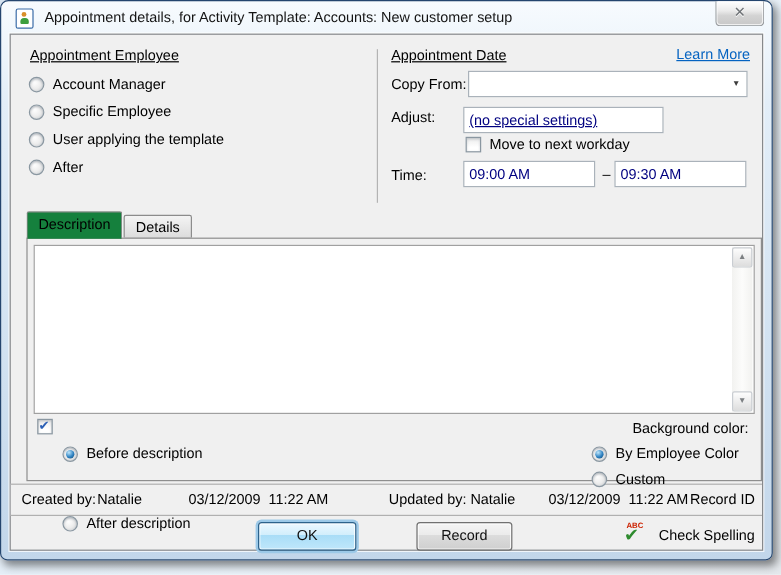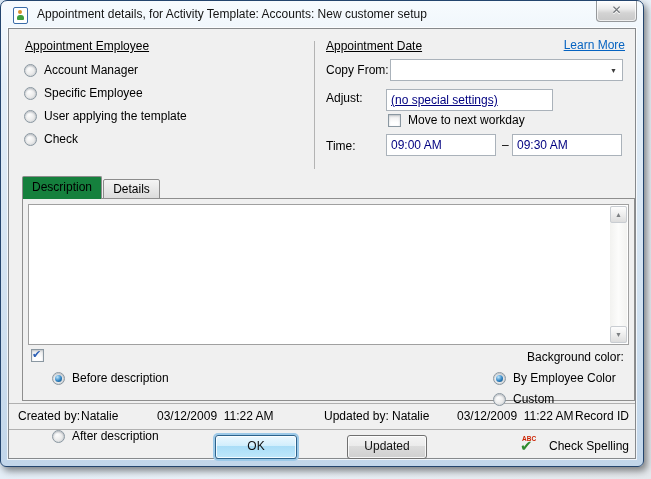--- a/index.html
+++ b/index.html
@@ -179,21 +179,21 @@
     <div class="opt" style="left:15px;top:57px;">
       <span class="radio"></span>
       <span>Specific Employee</span>
     </div>
     <div class="opt" style="left:15px;top:80px;">
       <span class="radio"></span>
       <span>User applying the template</span>
     </div>
     <div class="opt" style="left:15px;top:103px;">
       <span class="radio"></span>
-      <span>Check</span>
+      <span>After</span>
     </div>
 
     <div class="v-divider"></div>
 
     <span class="section-heading" style="left:317px;top:10px;">Appointment Date</span>
     <span class="link" style="right:10px;top:9px;">Learn More</span>
 
     <span class="lblrow" style="left:317px;top:34px;">Copy From:</span>
     <div class="combo" style="left:381px;top:30px;width:233px;height:22px;">
       <span></span>
@@ -256,21 +256,21 @@
       <span style="left:9px;">Created by:</span>
       <span style="left:72px;">Natalie</span>
       <span style="left:148px;">03/12/2009  11:22 AM</span>
       <span style="left:315px;">Updated by:</span>
       <span style="left:383px;">Natalie</span>
       <span style="left:448px;">03/12/2009  11:22 AM</span>
       <span style="left:566px;">Record ID</span>
     </div>
 
     <div class="btn ok" style="left:206px;top:406px;width:82px;">OK</div>
-    <div class="btn cancel" style="left:338px;top:406px;width:80px;">Updated</div>
+    <div class="btn cancel" style="left:338px;top:406px;width:80px;">Record</div>
     <div class="spell" style="left:510px;top:406px;">
       <span class="spell-icon">
         <i class="abc">ABC</i>
         <i class="tick">✔</i>
       </span>
       <span>Check Spelling</span>
     </div>
 
   </div>
 </div>

